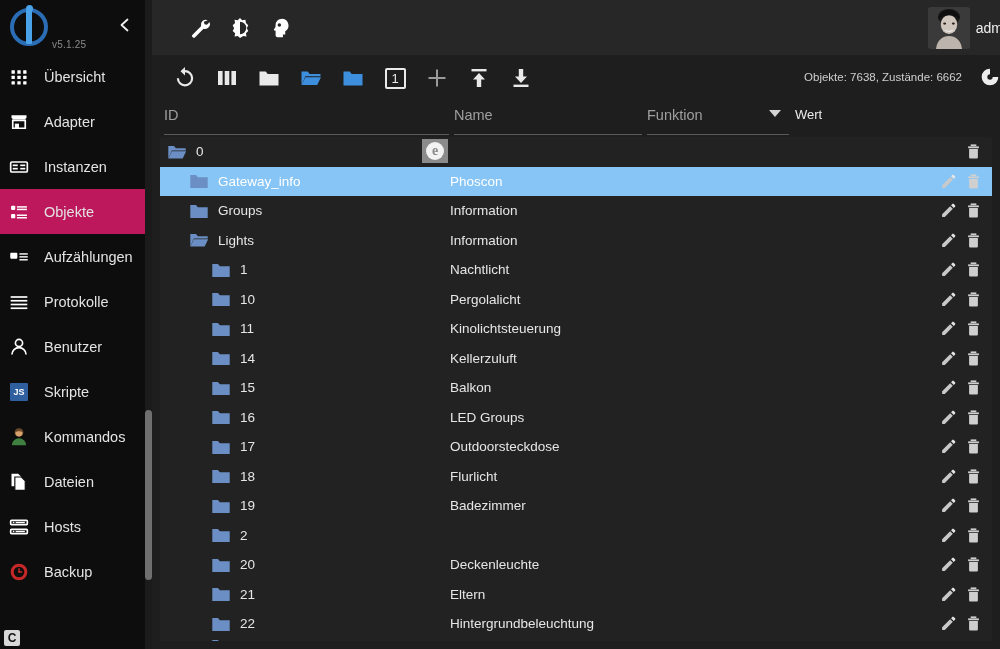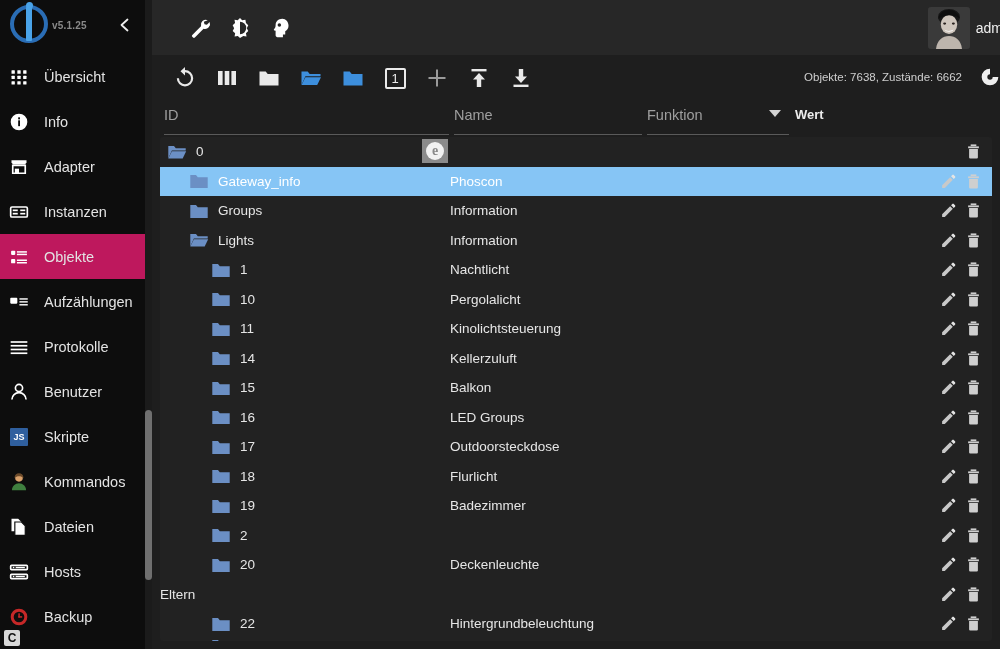--- a/index.html
+++ b/index.html
@@ -12,22 +12,22 @@
   #app { display: flex; width: 1000px; height: 649px; position: relative; }
 
   
   #sidebar {
     width: 152px; height: 649px; flex: 0 0 152px;
     background: #0d0d0d;
     position: relative;
     overflow: hidden;
   }
   #sidebar-head {
-    height: 50px; display: flex; align-items: center;
-    padding: 0 8px 0 6px; position: relative; font-weight: bold;
+    height: 50px; display: flex; align-items: flex-end;
+    padding: 0 8px 0 6px; position: relative;
   }
   .logo-wrap { width: 44px; height: 44px; position: relative; flex: 0 0 44px; }
   .logo-ring {
     position: absolute; left: 4px; top: 2px;
     width: 38px; height: 38px; border-radius: 50%;
     border: 4px solid #2a6db5; background: #0d0d0d;
   }
   .logo-bar {
     position: absolute; left: 20px; top: 4px;
     width: 6px; height: 34px; background: #4aa3e8; border-radius: 1px;
@@ -138,21 +138,21 @@
   #col-name { width: 193px; }
   #col-name .col-underline { width: 188px; }
   #col-funk { width: 148px; }
   #col-funk .col-underline { width: 142px; }
   .caret-down {
     position: absolute; right: 14px; top: 5px;
     width: 0; height: 0;
     border-left: 6px solid transparent; border-right: 6px solid transparent;
     border-top: 7px solid #d4d4d4;
   }
-  #col-wert .col-label { color: #ececec; font-weight: bold; font-size: 13px; }
+  #col-wert .col-label { color: #ececec; font-weight: normal; font-size: 13px; }
 
   
   #table-wrap {
     flex: 1 1 auto; margin: 2px 8px 8px 8px; background: #222222;
     border-radius: 3px; overflow: hidden; position: relative;
   }
   .row {
     height: 29.5px; display: flex; align-items: center;
     position: relative; color: #e6e6e6; font-size: 13.5px;
   }
@@ -216,30 +216,20 @@
                 <rect x="10" y="17" width="4" height="4" rx="0.6"></rect>
                 <rect x="17" y="17" width="4" height="4" rx="0.6"></rect>
               </g>
             </svg>
           </span>
           <span class="nav-label">Übersicht</span>
         </div>
         <div class="nav-item">
           <span class="nav-ico">
             <svg width="20" height="20" viewBox="0 0 24 24" fill="currentColor">
-              <circle cx="12" cy="12" r="10"></circle>
-              <rect x="11" y="10" width="2.2" height="7" fill="#0d0d0d"></rect>
-              <rect x="11" y="6.4" width="2.2" height="2.4" fill="#0d0d0d"></rect>
-            </svg>
-          </span>
-          <span class="nav-label">Info</span>
-        </div>
-        <div class="nav-item">
-          <span class="nav-ico">
-            <svg width="20" height="20" viewBox="0 0 24 24" fill="currentColor">
               <path d="M3 4h18v3l-2 2H5L3 7z"></path>
               <path d="M4.5 10h15v9.5h-15z" fill="none" stroke="currentColor" stroke-width="2"></path>
               <rect x="7" y="14" width="5" height="5.5"></rect>
             </svg>
           </span>
           <span class="nav-label">Adapter</span>
         </div>
         <div class="nav-item">
           <span class="nav-ico">
             <svg width="20" height="20" viewBox="0 0 24 24" fill="currentColor">
@@ -907,20 +897,28 @@
               <span class="act">
                 <svg width="17" height="17" viewBox="0 0 24 24" fill="currentColor">
                   <rect x="8" y="2" width="8" height="2.4" fill="#cfcfcf"></rect>
                   <rect x="4.4" y="4.8" width="15.2" height="2.6" fill="#cfcfcf"></rect>
                   <path d="M5.8 8.4h12.4v12a1.6 1.6 0 0 1-1.6 1.6H7.4a1.6 1.6 0 0 1-1.6-1.6z" fill="#cfcfcf"></path>
                 </svg>
               </span>
             </div>
           </div>
           <div class="row">
+            <div class="id-cell" style="padding-left:50px">
+              <span class="folder" style="color:#6b8fc4">
+                <svg width="24" height="24" viewBox="0 0 24 24" fill="currentColor">
+                  <path d="M2.5 5.5h6.2l2 2.4h10.8v11.6H2.5z"></path>
+                </svg>
+              </span>
+              <span>21</span>
+            </div>
             <div class="name-cell">Eltern</div>
             <div class="func-cell"></div>
             <div class="val-cell"></div>
             <div class="row-actions">
               <span class="act">
                 <svg width="17" height="17" viewBox="0 0 24 24" fill="currentColor">
                   <path d="M3 17.2 14.3 5.9l3.8 3.8L6.8 21H3z" fill="#c9c9c9"></path>
                   <path d="M15.6 4.6 17.4 2.8a1.4 1.4 0 0 1 2 0l1.8 1.8a1.4 1.4 0 0 1 0 2l-1.8 1.8z" fill="#e4e4e4"></path>
                 </svg>
               </span>

